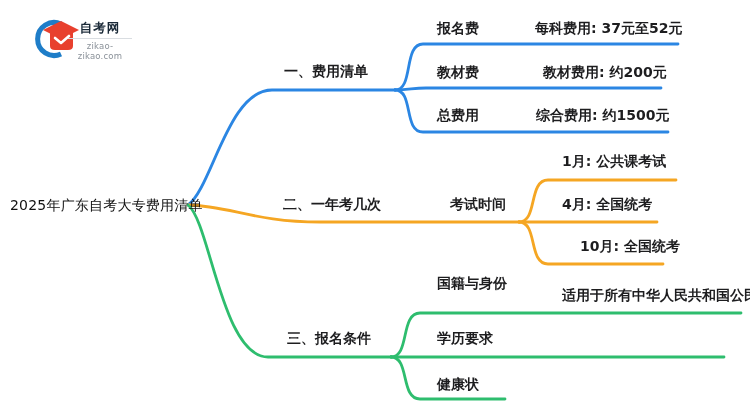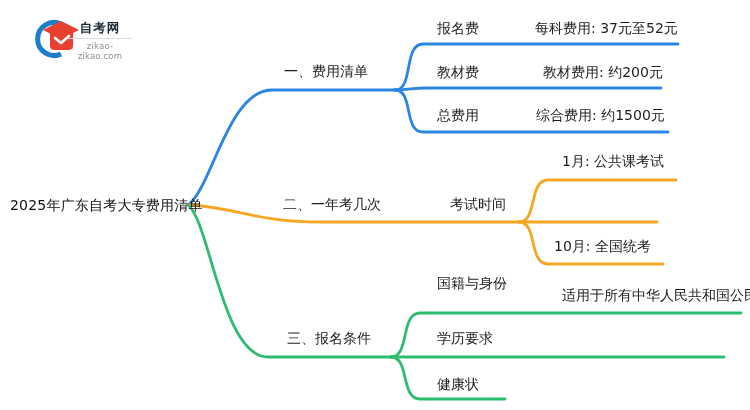--- a/index.html
+++ b/index.html
@@ -5,21 +5,21 @@
   html,body{margin:0;padding:0;}
   body{
     width:750px;height:410px;background:#ffffff;overflow:hidden;
     font-family:"DejaVu Sans","Liberation Sans",sans-serif;
     position:relative;
   }
   #stage{position:absolute;left:0;top:0;width:620px;height:410px;}
   #connectors{position:absolute;left:0;top:0;}
   .node{
     position:absolute;white-space:nowrap;
-    font-size:14px;font-weight:400;color:#1d1d1f;line-height:18px;text-align:right;
+    font-size:14px;font-weight:700;color:#1d1d1f;line-height:18px;text-align:right;
   }
   .root-title{
     position:absolute;left:10px;top:196px;white-space:nowrap;
     font-size:14px;font-weight:400;color:#111;line-height:19px;
     letter-spacing:0.2px;
   }
   .logo{position:absolute;left:28px;top:14px;width:150px;height:46px;}
   .logo-icon{position:absolute;left:2px;top:1px;width:50px;height:44px;}
   .logo-text{
     position:absolute;left:40px;top:6px;width:64px;text-align:center;
@@ -76,21 +76,22 @@
   <div class="node" style="left:437px;top:19px">报名费</div>
   <div class="node" style="left:535px;top:19px">每科费用: 37元至52元</div>
   <div class="node" style="left:437px;top:63px">教材费</div>
   <div class="node" style="left:543px;top:63px">教材费用: 约200元</div>
   <div class="node" style="left:437px;top:106px">总费用</div>
   <div class="node" style="left:536px;top:106px">综合费用: 约1500元</div>
 
   <div class="node" style="left:283px;top:195px">二、一年考几次</div>
   <div class="node" style="left:450px;top:195px">考试时间</div>
   <div class="node" style="left:562px;top:152px">1月: 公共课考试</div>
-  <div class="node" style="left:554px;top:237px">10月: 全国统考</div>
+  <div class="node" style="left:562px;top:195px">4月: 全国统考</div>
+  <div class="node" style="left:580px;top:237px">10月: 全国统考</div>
 
   <div class="node" style="left:287px;top:329px">三、报名条件</div>
   <div class="node" style="left:437px;top:274px">国籍与身份</div>
   <div class="node" style="left:562px;top:286px">适用于所有中华人民共和国公民</div>
   <div class="node" style="left:437px;top:329px">学历要求</div>
   <div class="node" style="left:437px;top:375px">健康状</div>
 
 </div>
 
 </body></html>

